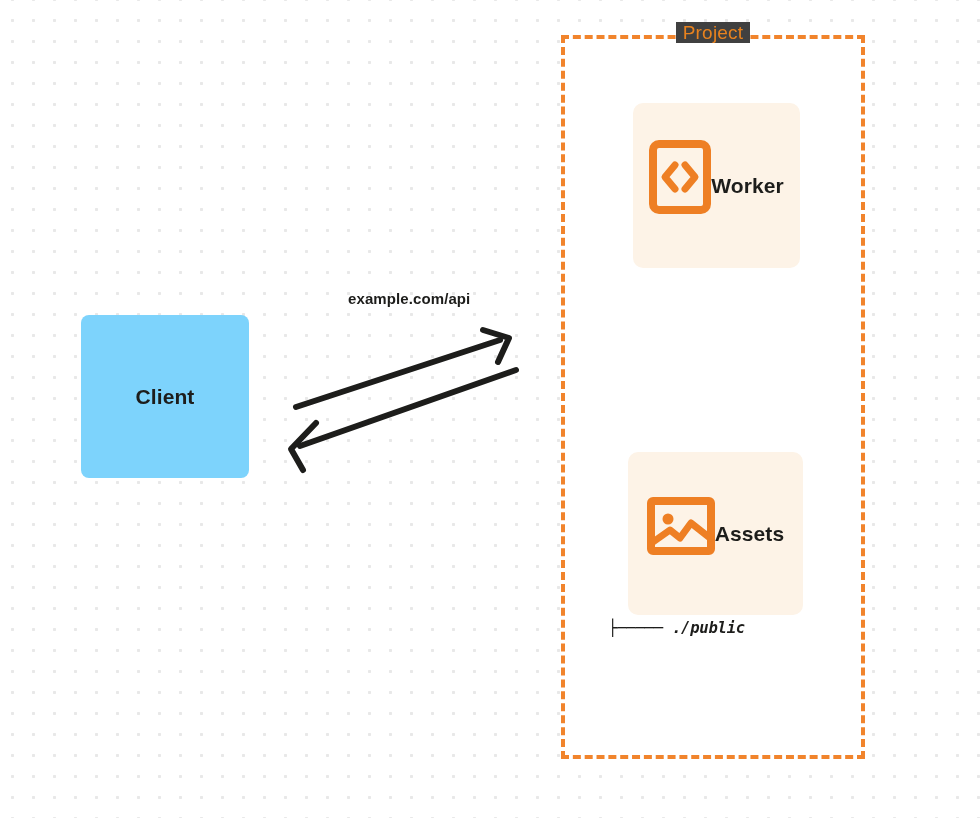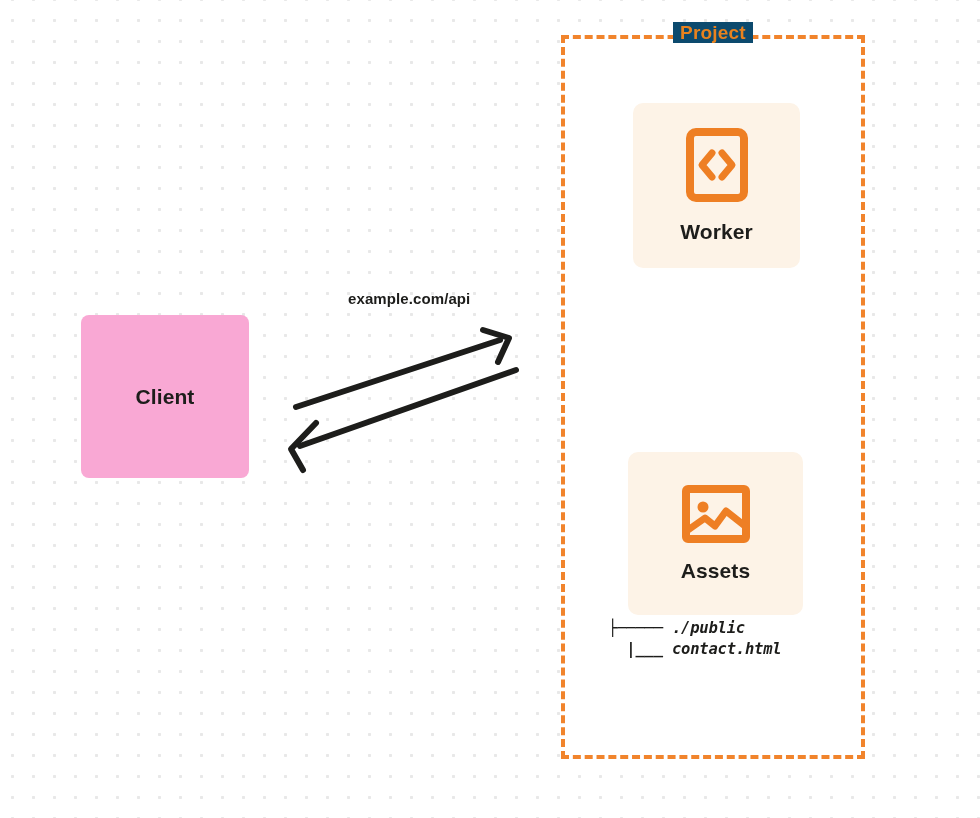--- a/index.html
+++ b/index.html
@@ -25,21 +25,21 @@
     background-position: 2px 10px;
   }
 
   
   #client-node {
     position: absolute;
     left: 81px;
     top: 315px;
     width: 168px;
     height: 163px;
-    background: #f9a8d4;
+    background: #7dd3fc;
     border-radius: 8px;
     display: flex;
     align-items: center;
     justify-content: center;
   }
   #client-node .node-label {
     font-size: 21px;
     font-weight: 700;
     color: #1d1d1b;
     letter-spacing: .1px;
@@ -79,35 +79,35 @@
   }
   #project-title {
     position: absolute;
     left: 561px;
     top: 22px;
     width: 304px;
     text-align: center;
     pointer-events: none;
   }
   #project-title span {
-    background: #0c4a6e;
+    background: #404040;
     padding: 0 7px;
     font-size: 19px;
-    font-weight: 700;
+    font-weight: 400;
     color: #e8821e;
     letter-spacing: .2px;
   }
 
   
   .service-card {
     position: absolute;
     background: #fdf3e7;
     border-radius: 10px;
     display: flex;
-    flex-direction: column;
+    flex-direction: row;
     align-items: center;
     justify-content: center;
   }
   #worker-card {
     left: 633px;
     top: 103px;
     width: 167px;
     height: 165px;
   }
   #assets-card {
@@ -184,13 +184,13 @@
 
 <div id="assets-card" class="service-card">
   <svg class="service-icon" width="68" height="58" viewBox="0 0 68 58" xmlns="http://www.w3.org/2000/svg">
     <rect x="4" y="4" width="60" height="50" rx="2" ry="2" fill="none" stroke="#ee7f24" stroke-width="8"></rect>
     <circle cx="21" cy="22" r="5.5" fill="#ee7f24"></circle>
     <polyline points="6,45 23,33 33,41 44,26 63,41" fill="none" stroke="#ee7f24" stroke-width="7" stroke-linecap="round" stroke-linejoin="round"></polyline>
   </svg>
   <span class="service-label">Assets</span>
 </div>
 
-<div id="file-tree"><span class="tree-row">├───── ./public</span><span class="tree-row">  |___ contact.html</span></div>
+<div id="file-tree"><span class="tree-row">├───── ./public</span></div>
 
 </body></html>

